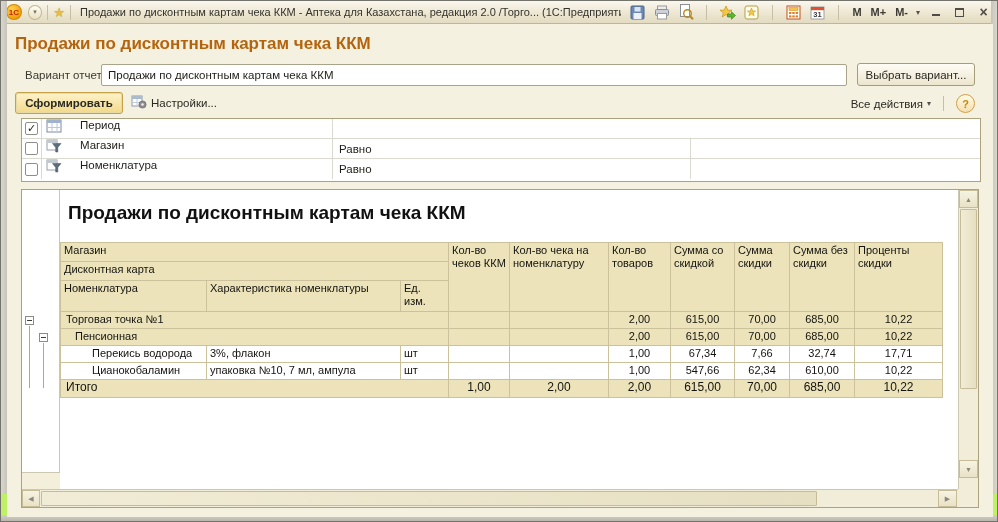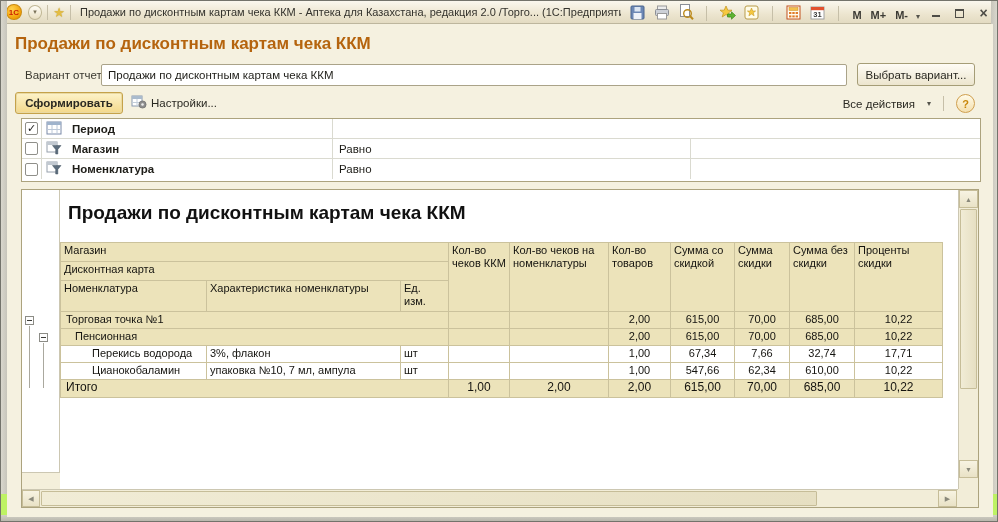--- a/index.html
+++ b/index.html
@@ -17,21 +17,21 @@
   .logo-badge { width:16px; height:16px; border-radius:50%;
     background:radial-gradient(circle at 35% 30%,#ffd24d,#f2a007 70%,#d07c00);
     border:1px solid #c98a10; color:#cc1f00; font-size:8px; font-weight:bold;
     display:flex; align-items:center; justify-content:center; }
   .circle-btn { width:15px; height:15px; border-radius:50%; margin-left:6px;
     background:linear-gradient(#fffdf6,#e9dfc2); border:1px solid #bfb694;
     color:#7a7258; font-size:7px; display:flex; align-items:center; justify-content:center; }
   .tb-star { color:#e3bd45; font-size:13px; line-height:15px; text-shadow:0 0 1px #b3922e; }
   .tb-title { font-size:11px; color:#33322c; margin-left:4px; white-space:nowrap;
     overflow:hidden; flex:1 1 auto; }
-  .tb-icons { display:flex; align-items:flex-end; gap:7px; margin-left:8px; }
+  .tb-icons { display:flex; align-items:center; gap:7px; margin-left:8px; }
   .tb-icon { display:flex; align-items:center; justify-content:center; width:17px; height:17px; }
   .mem-btn { font-size:11px; font-weight:bold; color:#3c3b35; padding:0 1px; }
   .tb-drop { font-size:8px; color:#55544c; }
   .win-btn { width:17px; height:15px; display:flex; align-items:center; justify-content:center; }
   .glyph-min { width:8px; height:8px; border-bottom:2px solid #4e4d47; }
   .glyph-max { width:9px; height:9px; border:1px solid #4e4d47; border-top:2px solid #4e4d47; }
   .glyph-close { font-size:14px; font-weight:bold; color:#4e4d47; line-height:13px; }
 
   
   .frame-l { position:absolute; left:0; top:23; width:6px; height:493px; background:linear-gradient(90deg,#d9d7cd,#c7c5bb); }
@@ -49,39 +49,39 @@
     border-radius:3px; font-size:11.5px; color:#2a2922; font-family:inherit;
     display:flex; align-items:center; justify-content:center; }
   .btn-choose { position:absolute; left:856px; top:62px; width:118px; height:23px; }
   .btn-generate { position:absolute; left:14px; top:91px; width:108px; height:22px;
     font-weight:bold; background:linear-gradient(#fdf3ca,#f3d88a);
     border:1px solid #c5a24a; box-shadow:0 0 0 1px #e9d9a2 inset; }
   .btn-settings { position:absolute; left:130px; top:92px; height:20px; display:flex;
     align-items:center; gap:4px; font-size:11.5px; color:#2a2922; }
   .actions-group { position:absolute; right:22px; top:92px; height:21px;
     display:flex; align-items:center; gap:7px; }
-  .all-actions { display:flex; align-items:center; gap:12px; font-size:11.5px; color:#2a2922; }
+  .all-actions { display:flex; align-items:center; gap:4px; font-size:11.5px; color:#2a2922; }
   .all-actions .arr { font-size:8px; color:#55544c; }
   .help-btn { width:19px; height:19px; border-radius:50%;
     background:linear-gradient(#fffbe9,#f4dfae); border:1px solid #cf9f4e;
     color:#c8860a; font-size:11px; font-weight:bold;
     display:flex; align-items:center; justify-content:center; }
 
   
   .filtergrid { position:absolute; left:20px; top:117px; width:960px; height:64px;
     background:#fff; border:1px solid #aca37e; }
   .f-row { display:flex; height:20px; border-bottom:1px solid #dadad0; }
   .f-row:last-child { border-bottom:none; }
   .f-cb-cell { width:20px; border-right:1px solid #dadad0; display:flex;
     align-items:center; justify-content:center; }
   .checkbox { width:13px; height:13px; background:#fff; border:1px solid #8f8f8a;
     border-radius:2px; font-size:11px; line-height:11px; font-weight:bold; color:#1c1c1c;
     display:flex; align-items:center; justify-content:center; }
   .f-name-cell { width:291px; border-right:1px solid #dadad0; display:flex;
-    align-items:center; gap:10px; padding-left:4px; font-size:11.5px; color:#1e1d18;font-weight:bold; }
+    gap:18px; padding-left:4px; font-size:11.5px; color:#1e1d18; }
   .f-val-cell { flex:1; display:flex; align-items:center; padding-left:6px;
     font-size:11.5px; color:#1e1d18; }
   .f-extra-cell { width:290px; border-left:1px solid #dadad0; }
 
   
   .panel { position:absolute; left:20px; top:188px; width:958px; height:319px;
     background:#fff; border:1px solid #aca37e; }
   .margin-strip { position:absolute; left:0; top:0; width:38px; height:299px;
     background:#fff; border-right:1px solid #ccc7b2; }
   .margin-corner { position:absolute; left:0; top:282px; width:38px; height:17px;
@@ -326,21 +326,21 @@
           <col style="width:62px">
         <col style="width:64px">
           <col style="width:55px">
           <col style="width:65px">
         <col style="width:88px">
       </colgroup>
       <tbody>
           <tr class="hd h12">
         <td colspan="3">Магазин</td>
         <td rowspan="3">Кол-во чеков ККМ</td>
-        <td rowspan="3">Кол-во чеков на номенклатуры</td>
+        <td rowspan="3">Кол-во чека на номенклатуру</td>
         <td rowspan="3">Кол-во товаров</td>
         <td rowspan="3">Сумма со скидкой</td>
         <td rowspan="3">Сумма скидки</td>
         <td rowspan="3">Сумма без скидки</td>
         <td rowspan="3">Проценты скидки</td>
       </tr>
       <tr class="hd h12">
         <td colspan="3">Дисконтная карта</td>
       </tr>
       <tr class="hd h3">

